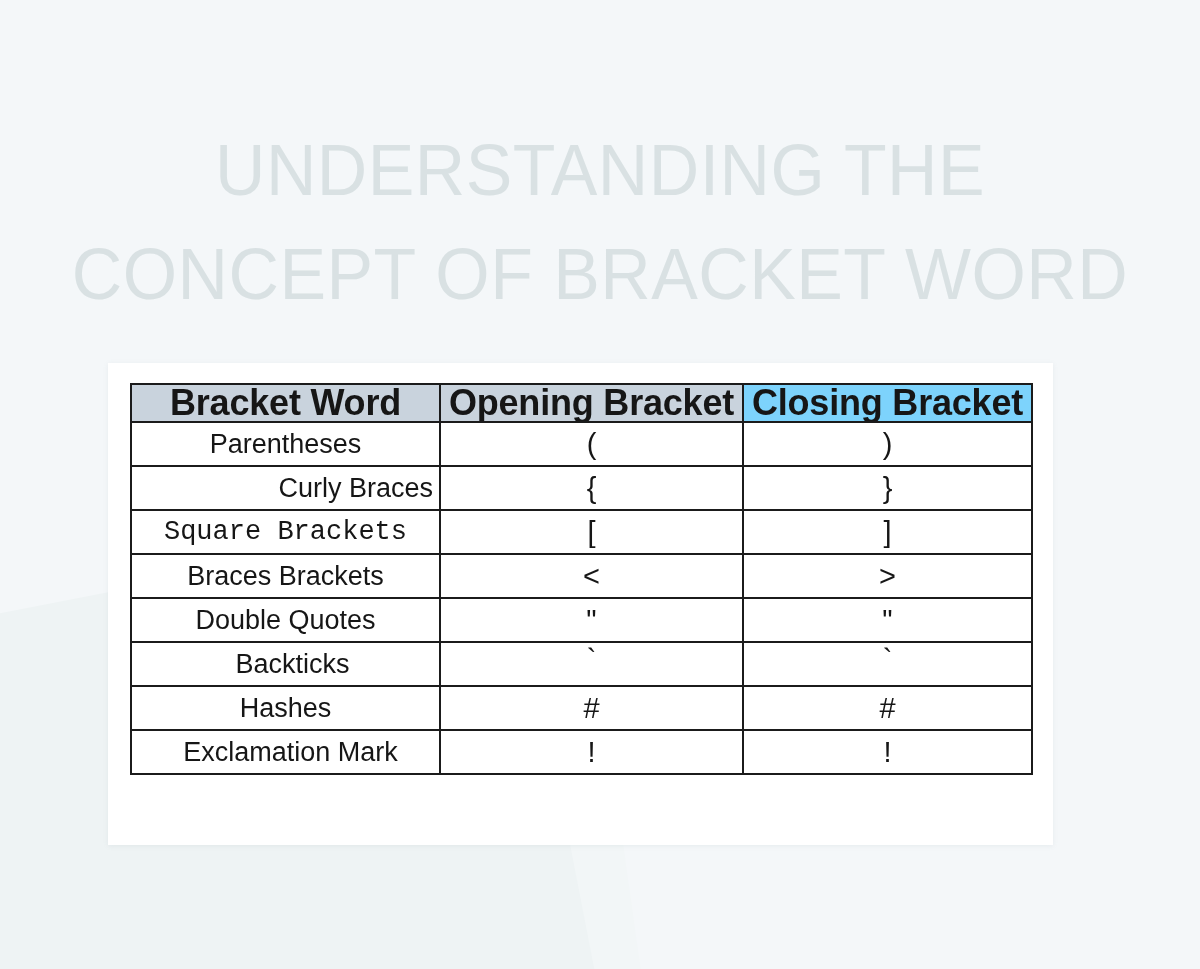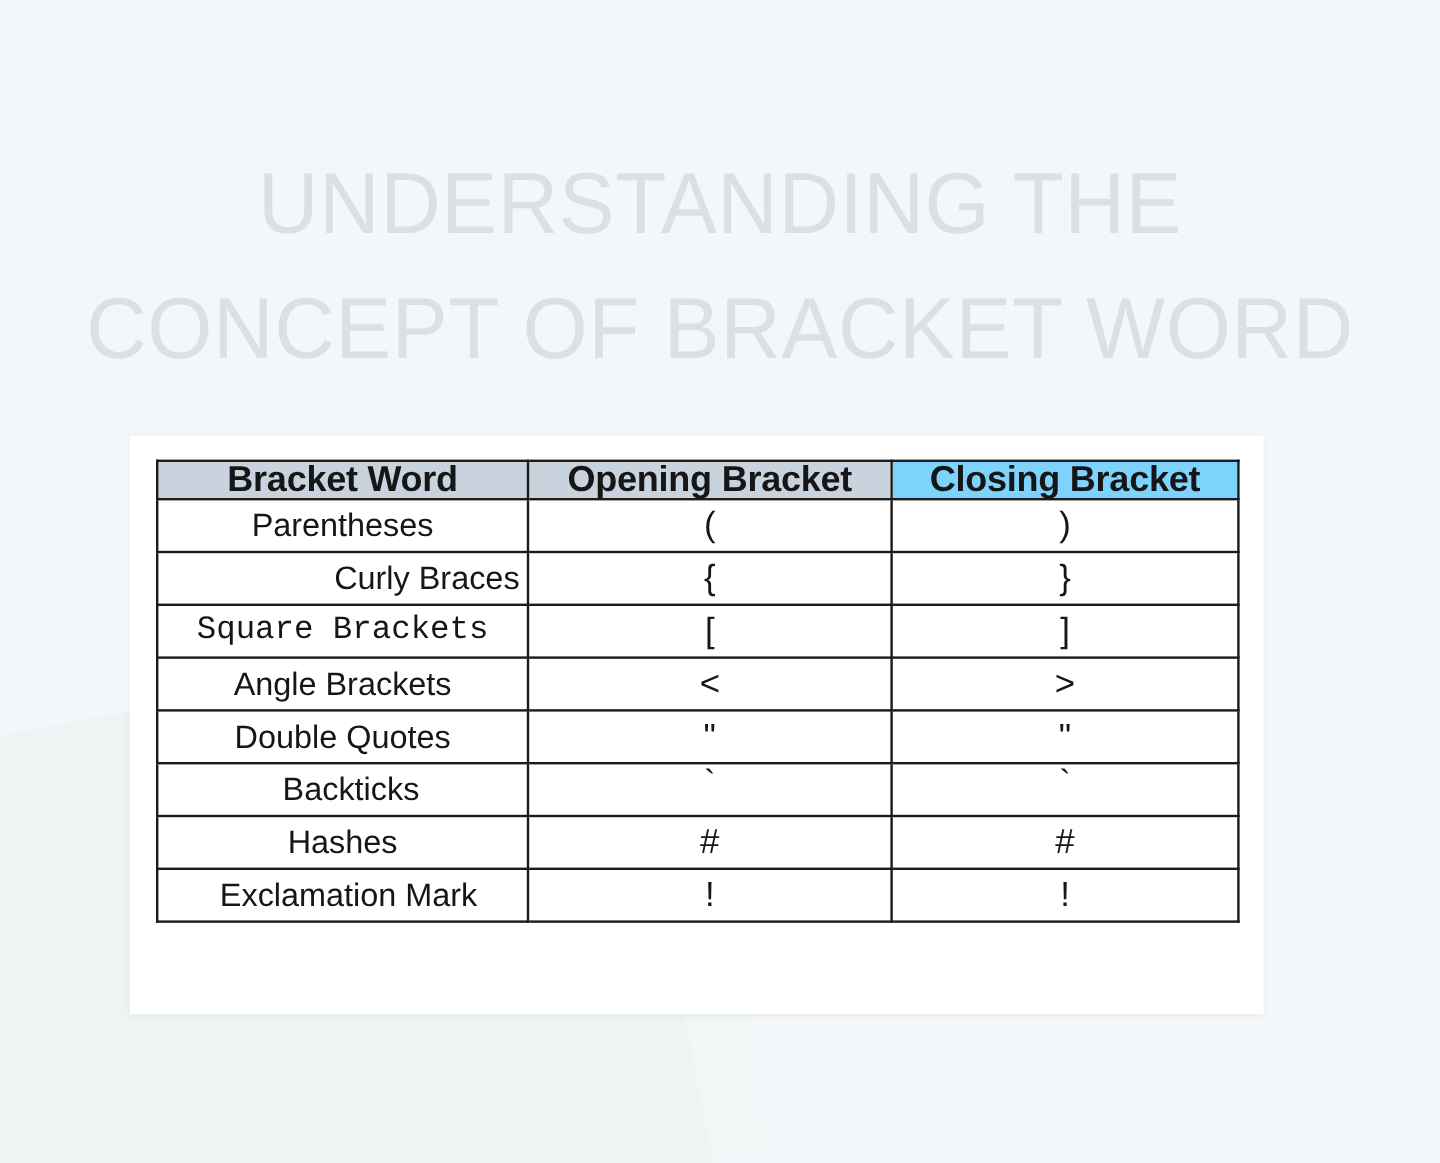--- a/index.html
+++ b/index.html
@@ -95,21 +95,21 @@
     font-size:27px;
     font-weight:400;
     line-height:1;
     white-space:nowrap;
     overflow:hidden;
   }
 
   #bracket-table thead th {
     background:#c9d3dd;
     font-weight:bold;
-    font-size:30px;
+    font-size:36px;
     letter-spacing:-0.2px;
     height:31px;
   }
 
   
   #bracket-table td.glyph {
     font-size:29px;
     font-family:"Liberation Sans", sans-serif;
   }
   #bracket-table td.glyph.raise { vertical-align:top; padding-top:2px; }
@@ -147,21 +147,21 @@
           <td style="border-color: rgb(27, 27, 27); text-align: right;">Curly Braces</td>
           <td class="glyph" style="border-color: rgb(27, 27, 27);">{</td>
           <td class="glyph" style="border-color: rgb(27, 27, 27);">}</td>
         </tr>
         <tr>
           <td style="border-color: rgb(27, 27, 27); font-family: Liberation Mono, monospace;">Square Brackets</td>
           <td class="glyph" style="border-color: rgb(27, 27, 27);">[</td>
           <td class="glyph" style="border-color: rgb(27, 27, 27);">]</td>
         </tr>
         <tr>
-          <td style="border-color: rgb(27, 27, 27);">Angle Brackets</td>
+          <td style="border-color: rgb(27, 27, 27);">Braces Brackets</td>
           <td class="glyph" style="border-color: rgb(27, 27, 27);">&lt;</td>
           <td class="glyph" style="border-color: rgb(27, 27, 27);">&gt;</td>
         </tr>
         <tr>
           <td style="border-color: rgb(27, 27, 27);">Double Quotes</td>
           <td class="glyph" style="border-color: rgb(27, 27, 27);">"</td>
           <td class="glyph" style="border-color: rgb(27, 27, 27);">"</td>
         </tr>
         <tr>
           <td style="border-color: rgb(27, 27, 27); padding-left: 20px;">Backticks</td>

